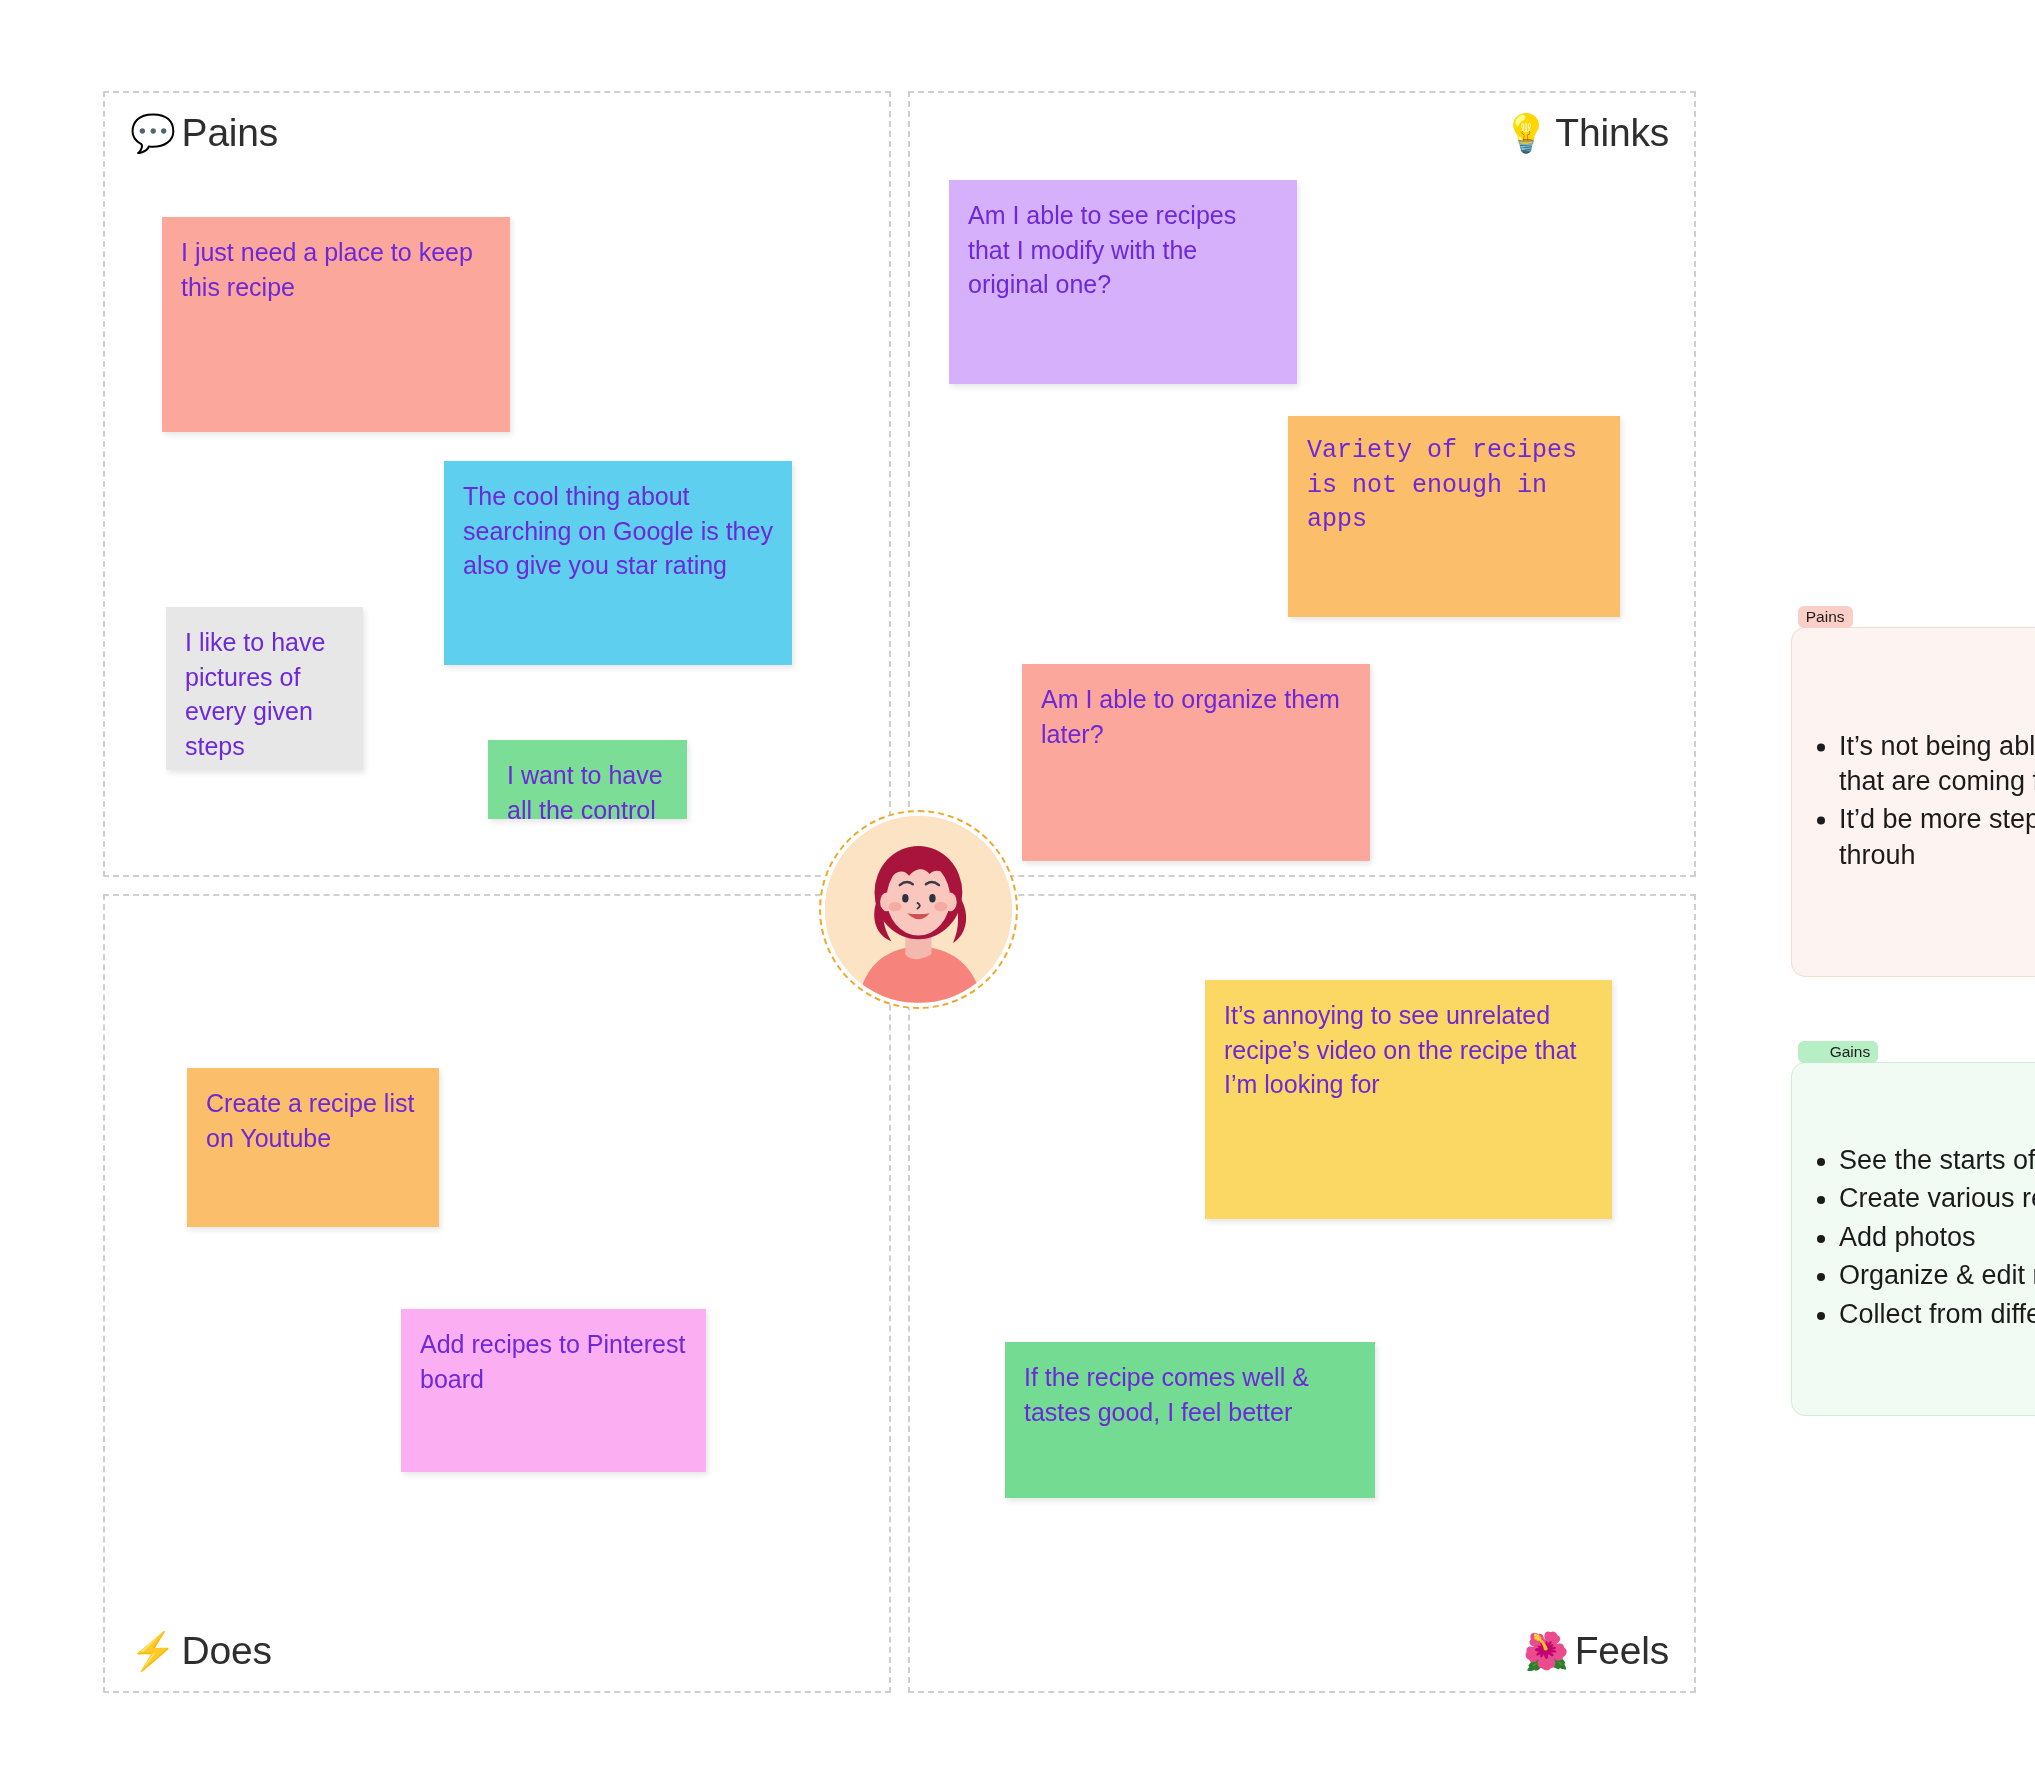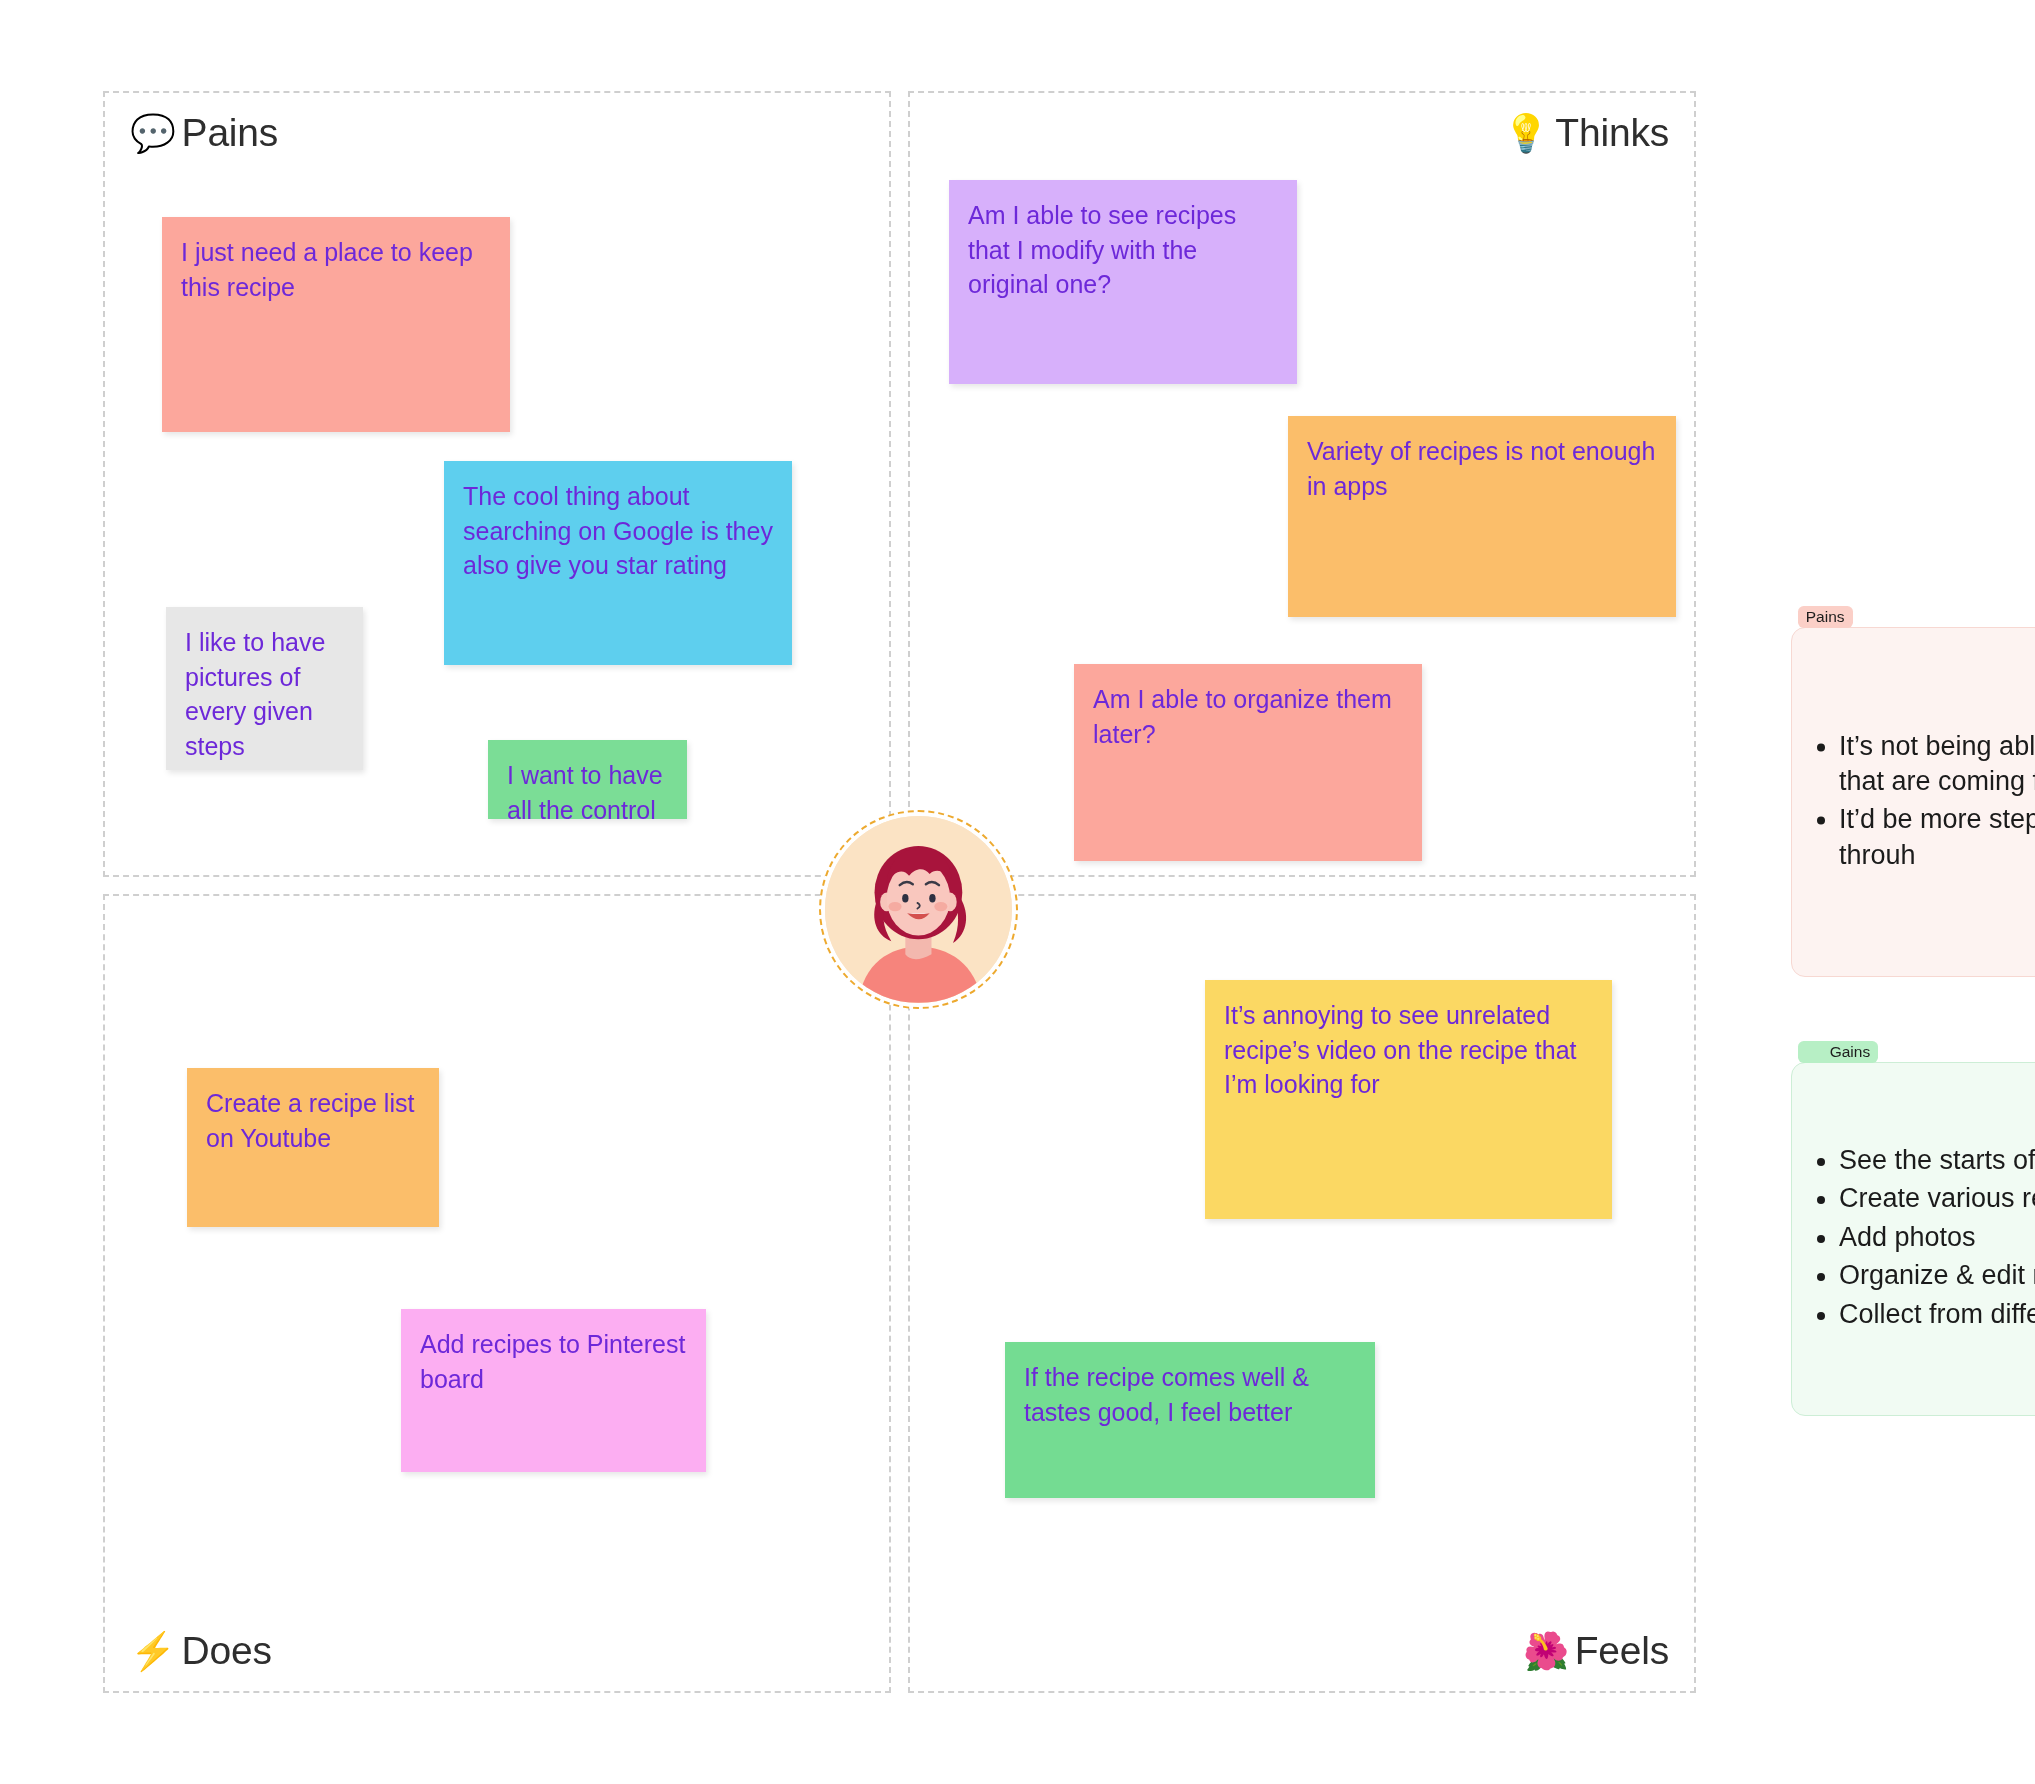--- a/index.html
+++ b/index.html
@@ -159,22 +159,22 @@
     <span class="emoji">🌺</span>
     <span>Feels</span>
   </div>
 </div>
 
 <div class="note" id="note-says-1" style="left: 162px; top: 217px; width: 348px; height: 215px; background: rgb(252, 167, 156);">I  just need a place to keep this recipe</div>
 <div class="note" id="note-says-2" style="left: 444px; top: 461px; width: 348px; height: 204px; background: rgb(94, 207, 238);">The cool thing about searching on Google is they also give you star rating</div>
 <div class="note" id="note-says-3" style="left: 166px; top: 607px; width: 197px; height: 163px; background: rgb(231, 231, 231);">I like to have pictures of every given steps</div>
 <div class="note" id="note-says-4" style="left: 488px; top: 740px; width: 199px; height: 79px; background: rgb(123, 221, 150);">I want to have all the control</div>
 <div class="note" id="note-thinks-1" style="left: 949px; top: 180px; width: 348px; height: 204px; background: rgb(215, 176, 251);">Am I able to see recipes that I modify with the original one?</div>
-<div class="note" id="note-thinks-2" style="left: 1288px; top: 416px; width: 388px; height: 201px; background: rgb(251, 190, 106);">Variety of recipes is not enough in apps</div>
-<div class="note" id="note-thinks-3" style="left: 1074px; top: 664px; width: 348px; height: 197px; background: rgb(252, 167, 156);">Am I able to organize them later?</div>
+<div class="note" id="note-thinks-2" style="left: 1288px; top: 416px; width: 332px; height: 201px; background: rgb(251, 190, 106); font-family: Liberation Mono, monospace;">Variety of recipes is not enough in apps</div>
+<div class="note" id="note-thinks-3" style="left: 1022px; top: 664px; width: 348px; height: 197px; background: rgb(252, 167, 156);">Am I able to organize them later?</div>
 <div class="note" id="note-does-1" style="left: 187px; top: 1068px; width: 252px; height: 159px; background: rgb(251, 190, 106);">Create a recipe list on Youtube</div>
 <div class="note" id="note-does-2" style="left: 401px; top: 1309px; width: 305px; height: 163px; background: rgb(252, 174, 242);">Add recipes to Pinterest board</div>
 <div class="note" id="note-feels-1" style="left: 1205px; top: 980px; width: 407px; height: 239px; background: rgb(251, 216, 99);">It’s annoying to see unrelated recipe’s video on the recipe that I’m looking for</div>
 <div class="note" id="note-feels-2" style="left: 1005px; top: 1342px; width: 370px; height: 156px; background: rgb(116, 220, 146);">If the recipe comes well &amp; tastes good, I feel better</div>
 
 <div id="avatar-wrap">
   <div id="avatar-inner">
     <svg viewBox="0 0 200 200" xmlns="http://www.w3.org/2000/svg" aria-hidden="true">
       <rect width="200" height="200" fill="#fbe3c4"></rect>
 

